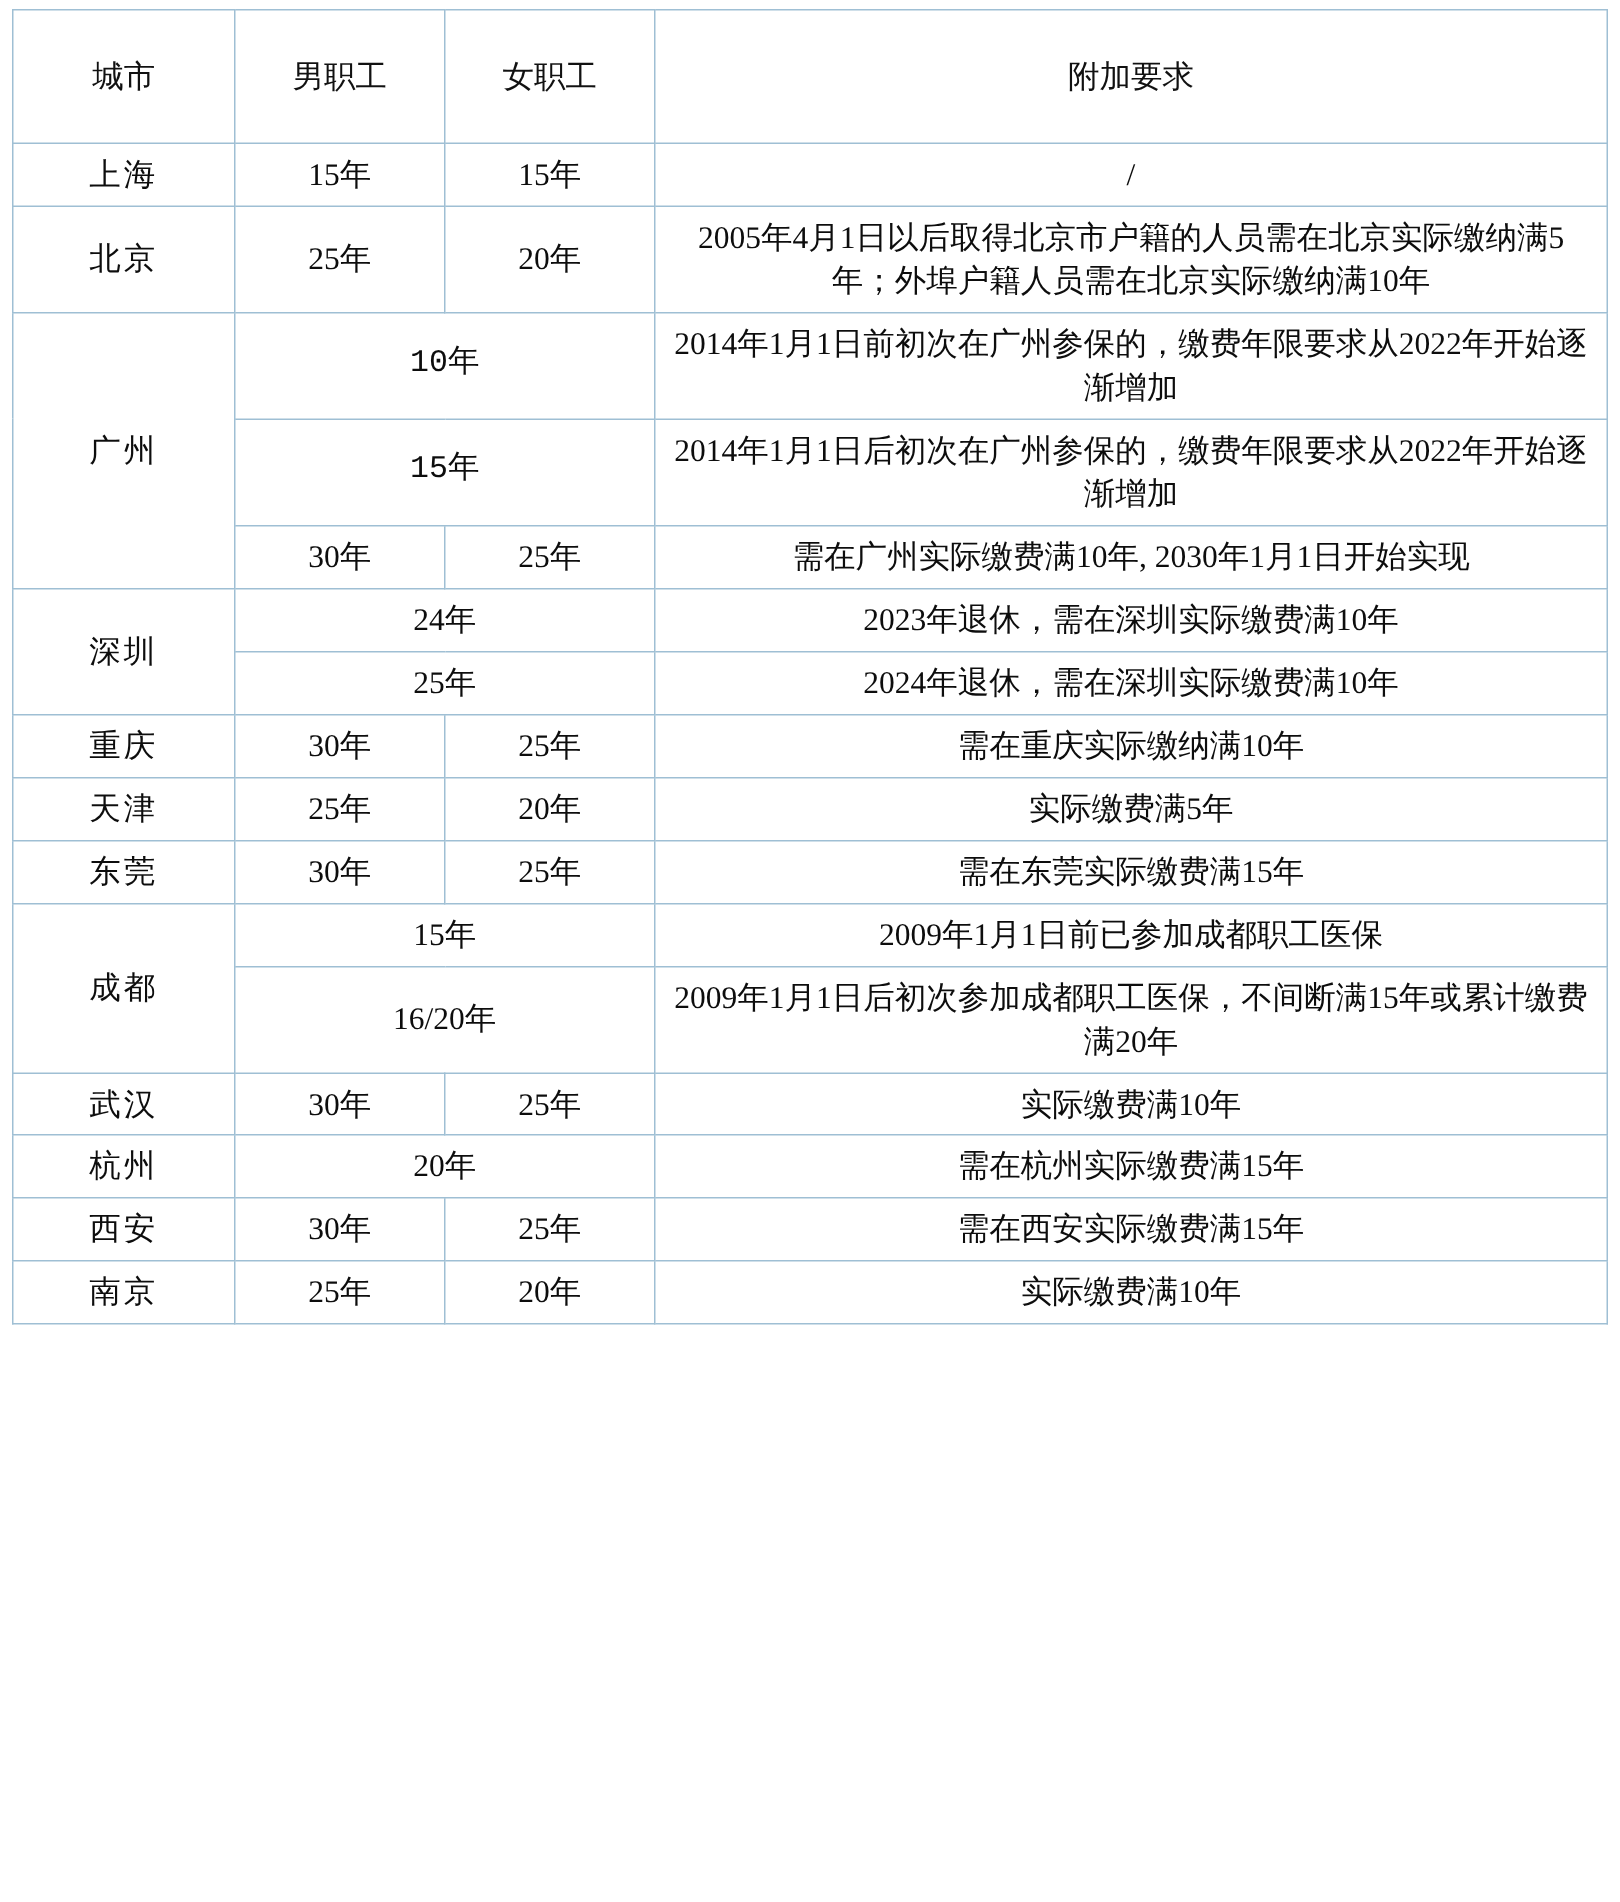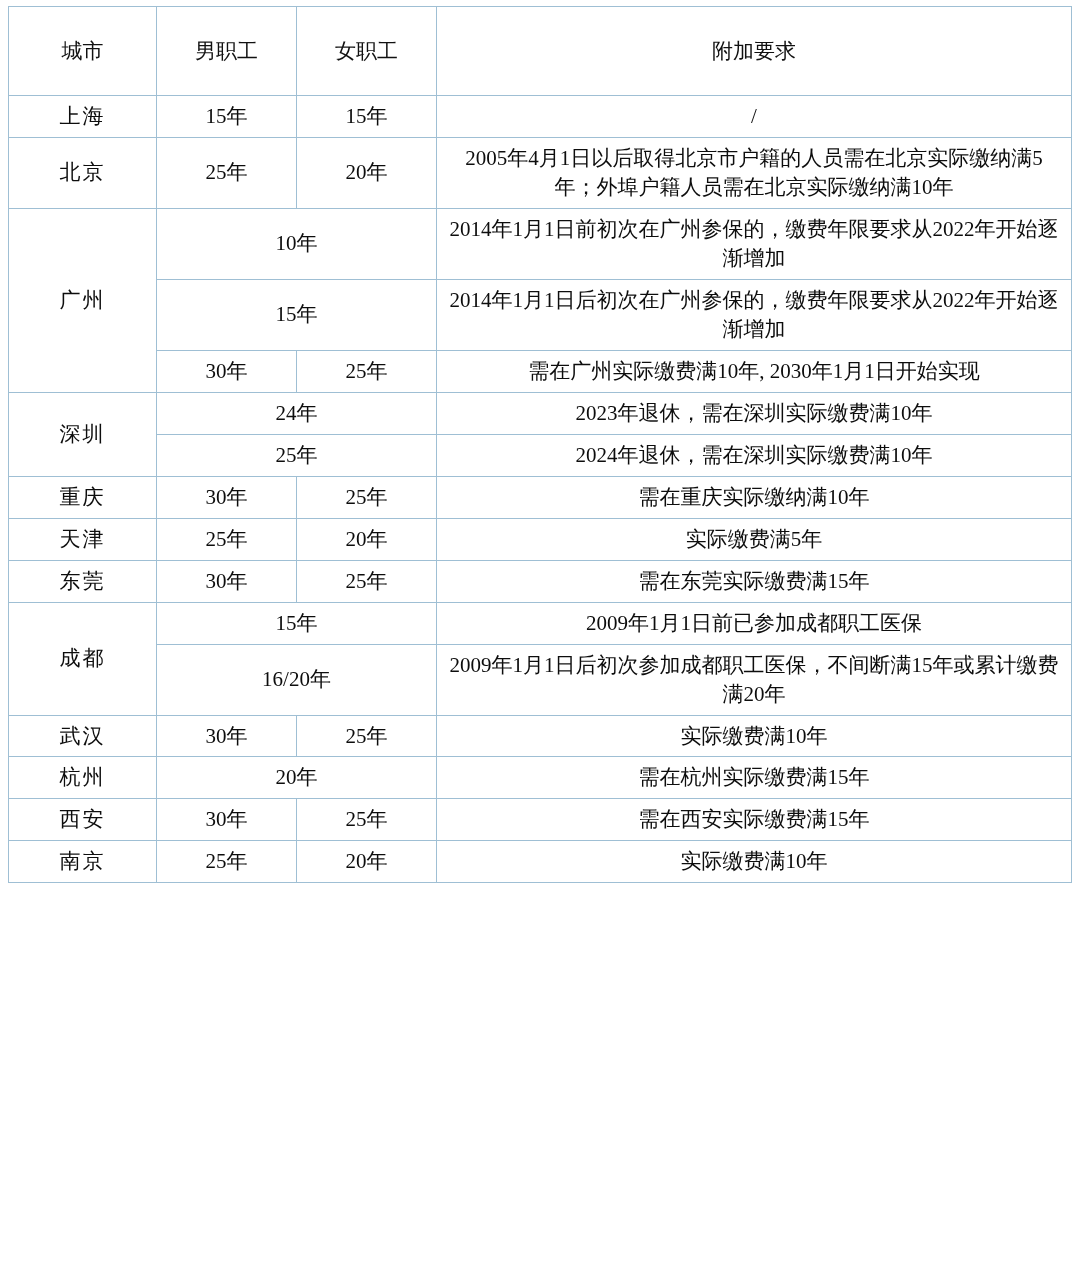--- a/index.html
+++ b/index.html
@@ -53,20 +53,21 @@
   }
   td.bold-note {
     font-weight: bold;
   }
   td.yr {
     font-size: 21px;
   }
   td.yr-b {
     font-size: 22px;
     font-weight: bold;
+    font-family: Liberation Mono, monospace;
   }
   .col-city { width: 148px; }
   .col-male { width: 140px; }
   .col-female { width: 140px; }
   .col-note { width: auto; }
 </style>
 </head>
 <body>
 
 <div class="sheet">

